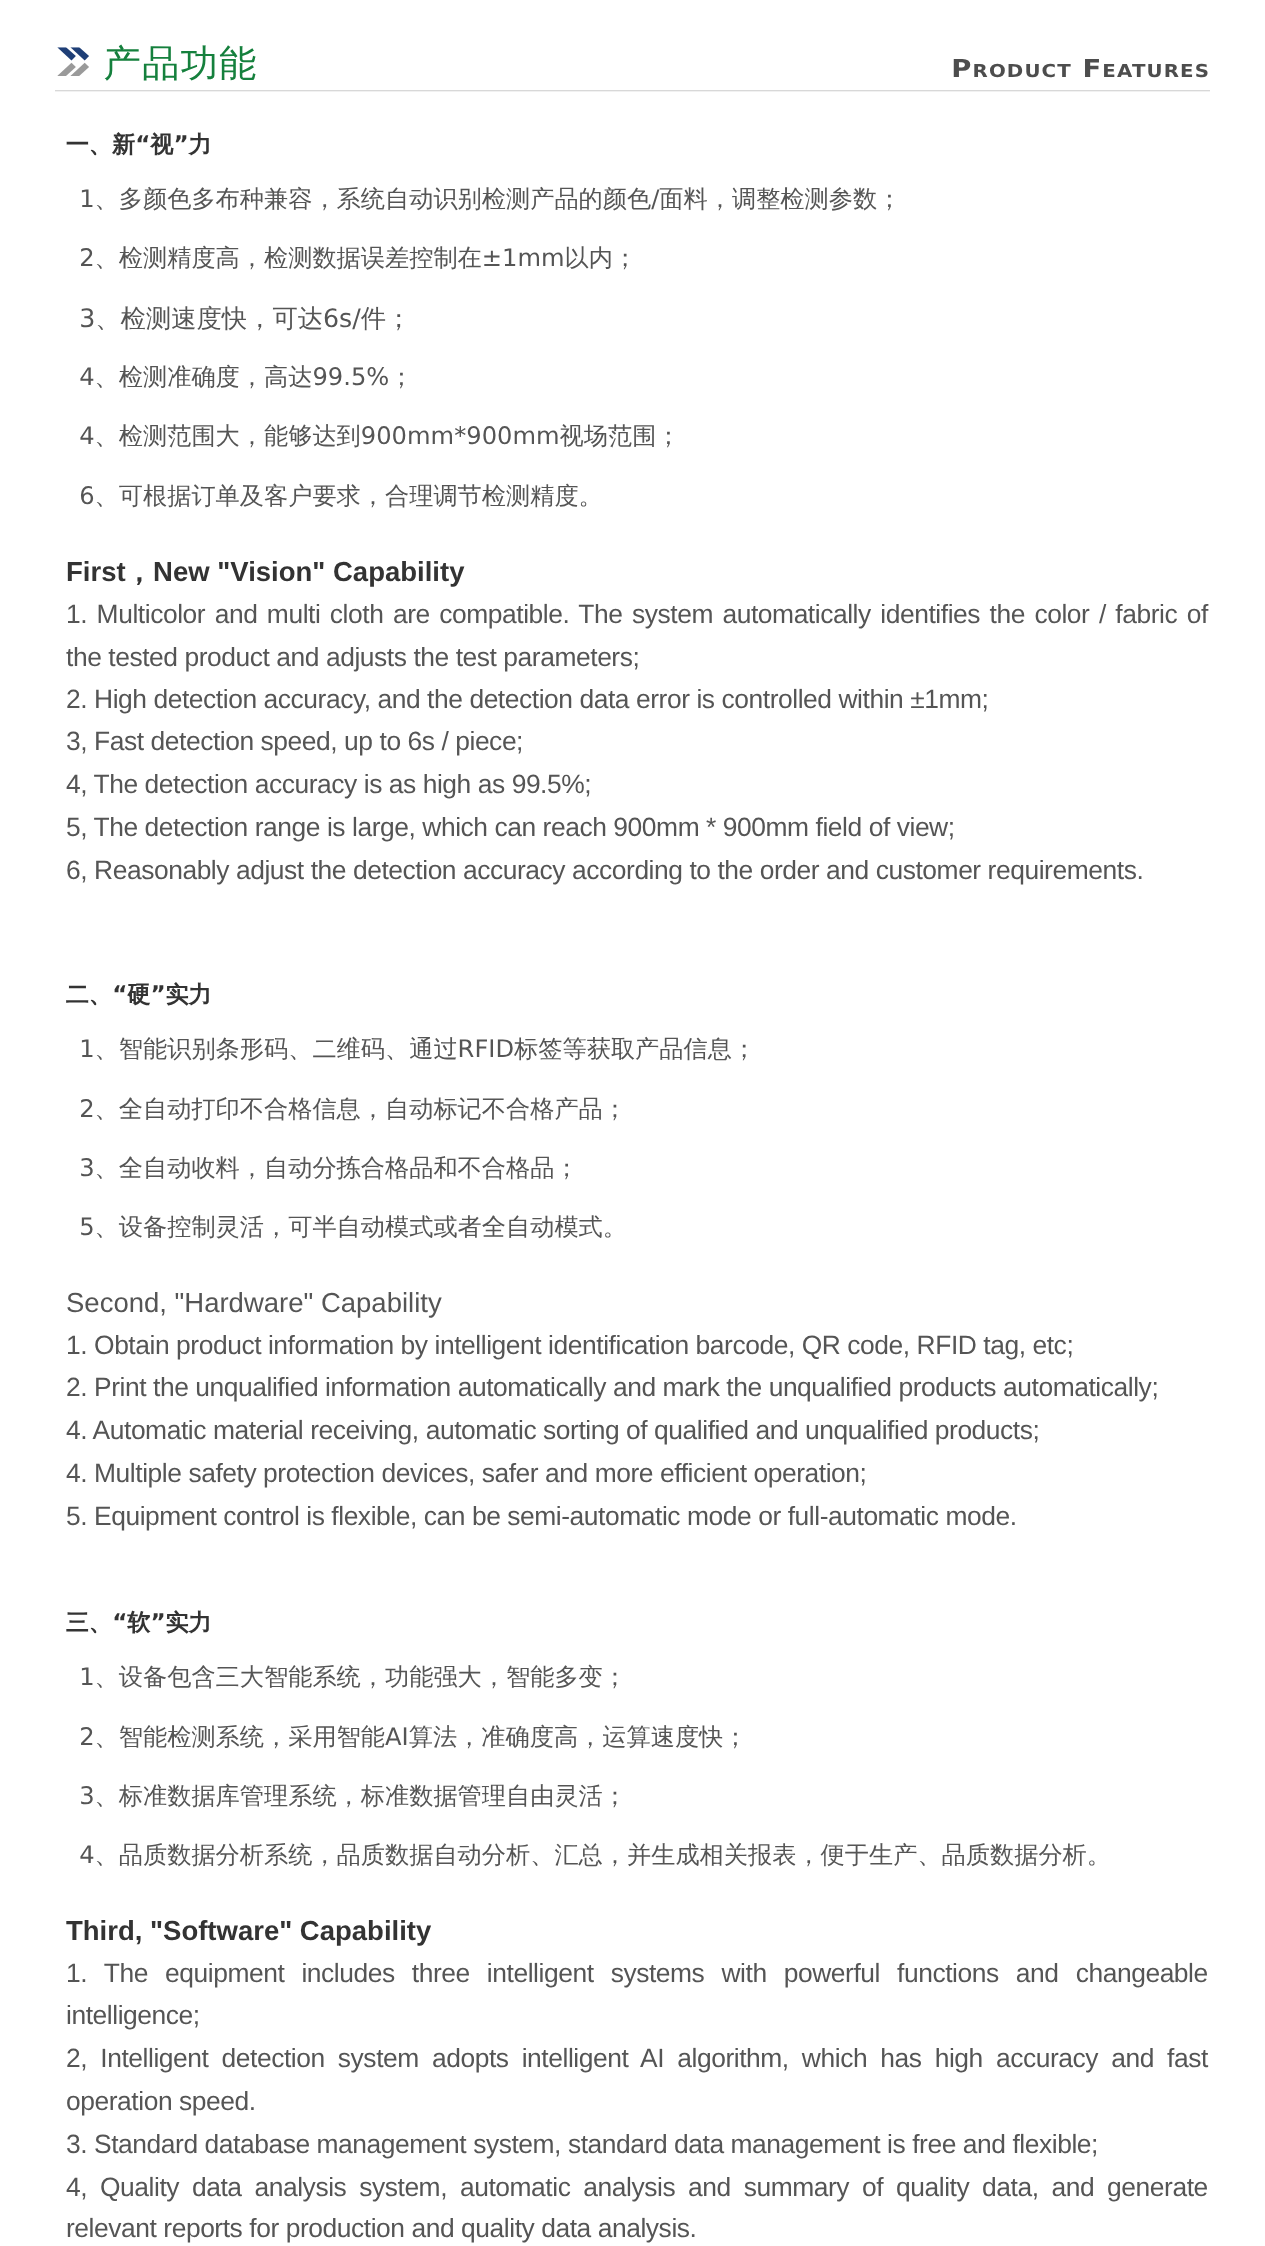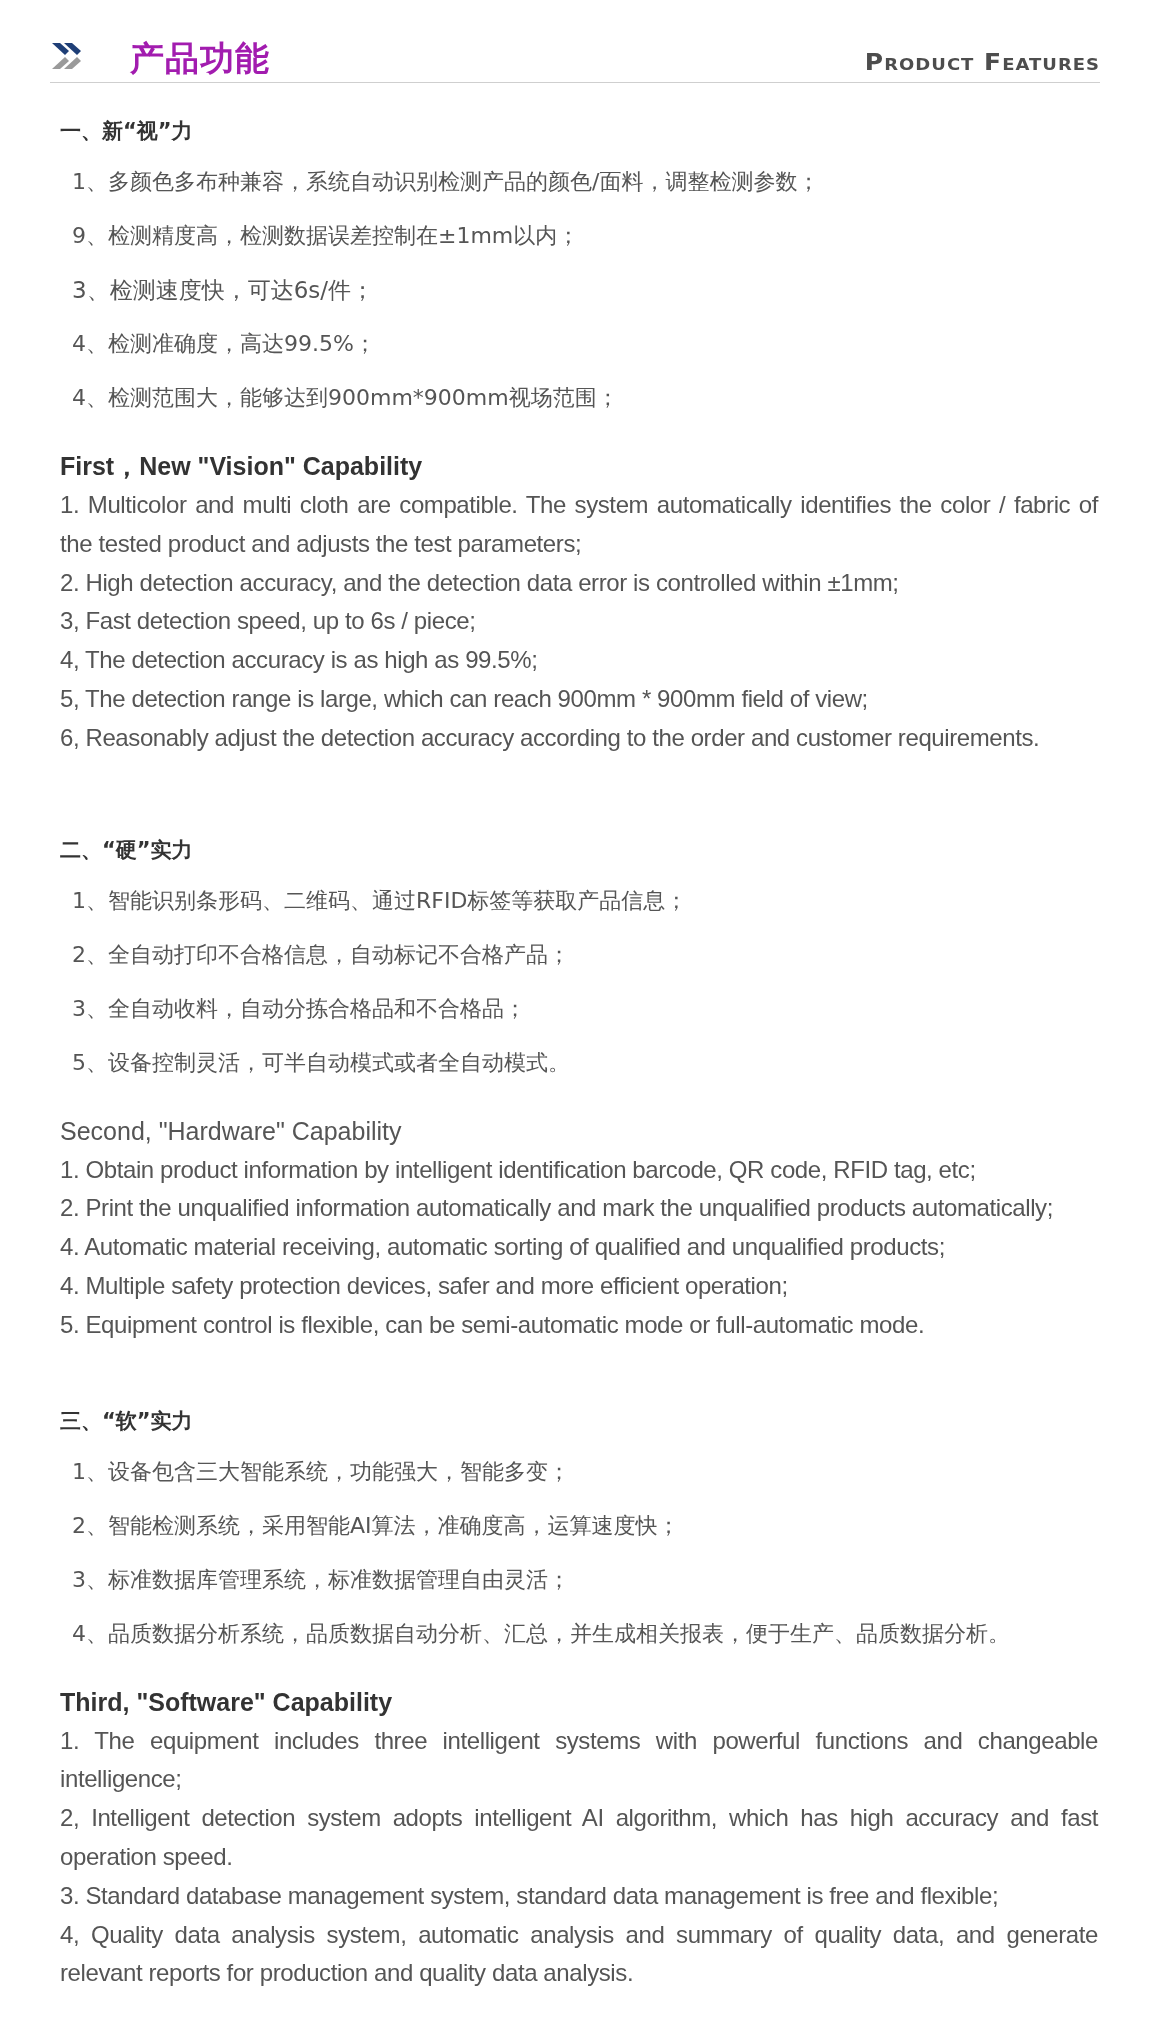--- a/index.html
+++ b/index.html
@@ -1,22 +1,22 @@
 <!DOCTYPE html>
 <html><head>
 <meta charset="utf-8">
 <style>
   html, body { margin: 0; padding: 0; background: #ffffff; }
   body { width: 1150px; height: 2042px; position: relative; overflow: hidden;
          font-family: "Liberation Sans", "DejaVu Sans", sans-serif; color: #555555; }
   .header { position: absolute; left: 50px; top: 34px; width: 1050px; height: 48px; }
   .chev { position: absolute; left: 2px; top: 9px; width: 34px; height: 26px; }
-  .title-cn { position: absolute; left: 44px; top: 2px; font-size: 34px; font-weight: bold;
-              color: #a21caf; letter-spacing: 1px; line-height: 44px;
-              font-family: "DejaVu Sans", sans-serif; margin-left: 36px; }
+  .title-cn { position: absolute; left: 44px; top: 2px; font-size: 34px; font-weight: normal;
+              color: #15803d; letter-spacing: 1px; line-height: 44px;
+              font-family: "DejaVu Sans", sans-serif; }
   .title-en { position: absolute; right: 0; top: 14px; font-size: 25px; font-weight: bold;
               color: #4d4d4d; font-variant: small-caps; letter-spacing: 1px; line-height: 30px;
               font-family: "DejaVu Sans", sans-serif; transform: scaleY(0.9); }
   .divider { position: absolute; left: 50px; top: 82px; width: 1050px; height: 1px; background: #cfcfcf; }
 
   .content { position: absolute; left: 60px; top: 113px; width: 1038px; }
   .h-cn { font-size: 21px; font-weight: bold; color: #333333; line-height: 36px; margin: 0;
           font-family: "DejaVu Sans", sans-serif; }
   .cn { font-size: 22px; line-height: 42px; color: #555555; margin: 12px;
         font-family: "DejaVu Sans", sans-serif; font-weight: normal; }
@@ -42,24 +42,25 @@
   <div class="title-cn">产品功能</div>
   <div class="title-en">Product Features</div>
 </div>
 <div class="divider"></div>
 
 <div class="content">
 
   <section>
     <p class="h-cn">一、新“视”力</p>
     <p class="cn">1、多颜色多布种兼容，系统自动识别检测产品的颜色/面料，调整检测参数；</p>
-    <p class="cn">9、检测精度高，检测数据误差控制在±1mm以内；</p>
+    <p class="cn">2、检测精度高，检测数据误差控制在±1mm以内；</p>
     <p class="cn small">3、检测速度快，可达6s/件；</p>
     <p class="cn">4、检测准确度，高达99.5%；</p>
     <p class="cn">4、检测范围大，能够达到900mm*900mm视场范围；</p>
+    <p class="cn">6、可根据订单及客户要求，合理调节检测精度。</p>
     <div class="gap-s"></div>
     <p class="h-en">First，New "Vision" Capability</p>
     <p class="en">1. Multicolor and multi cloth are compatible. The system automatically identifies the color / fabric of the tested product and adjusts the test parameters;</p>
     <p class="en">2. High detection accuracy, and the detection data error is controlled within ±1mm;</p>
     <p class="en">3, Fast detection speed, up to 6s / piece;</p>
     <p class="en">4, The detection accuracy is as high as 99.5%;</p>
     <p class="en">5, The detection range is large, which can reach 900mm * 900mm field of view;</p>
     <p class="en">6, Reasonably adjust the detection accuracy according to the order and customer requirements.</p>
   </section>
 

